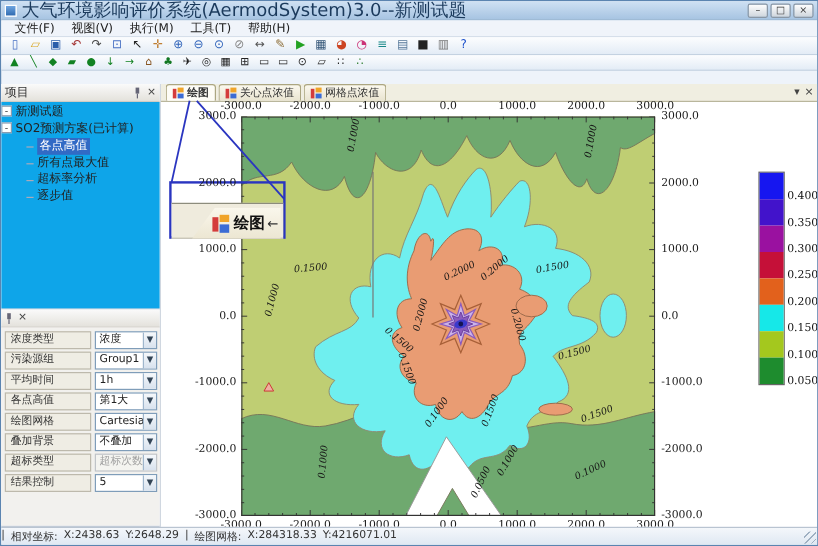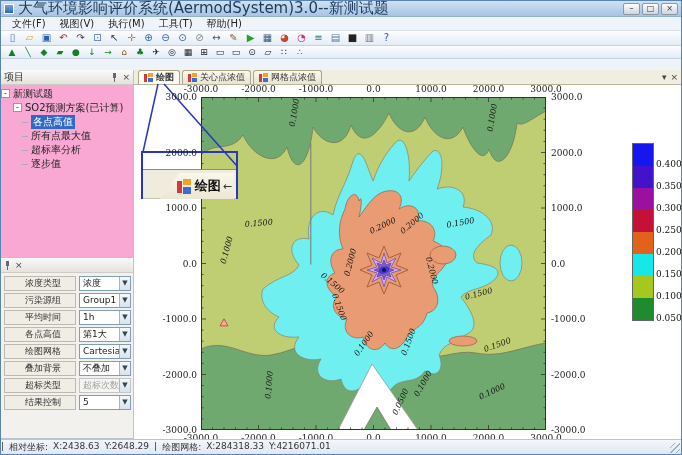--- a/index.html
+++ b/index.html
@@ -22,29 +22,29 @@
   
   .main{position:absolute;top:57px;bottom:15px;left:0;right:0;display:flex;margin-top:12px;}
   .leftcol{width:133px;flex:none;background:#eceef2;border-right:1px solid #b9c4d1;display:flex;flex-direction:column;}
   .panel{background:#f7f8fa;border-bottom:1px solid #b9c4d1;}
   .panel-hd{height:15px;background:linear-gradient(#fafafa,#e4e2dc);border-bottom:1px solid #cfccc4;display:flex;align-items:center;padding:0 3px;}
   .panel-hd .ttl{flex:1;font-size:10px;color:#333;}
   .pin{width:7px;height:9px;position:relative;margin-right:4px;}
   .pin:before{content:"";position:absolute;left:2px;top:0;width:3px;height:5px;background:#667;}
   .pin:after{content:"";position:absolute;left:3px;top:5px;width:1px;height:4px;background:#667;}
   .xbtn{font-size:9px;color:#444;line-height:9px;}
-  .proj-body{height:172px;background:#f9a8d4;overflow:hidden;padding-top:2px;}
+  .proj-body{height:172px;background:#0ea5e9;overflow:hidden;padding-top:2px;}
   .tree-row{font-size:10px;color:#222;white-space:nowrap;height:14px;line-height:14px;}
   .tree-row .exp{display:inline-block;width:9px;height:9px;border:1px solid #8a9bb0;background:#fff;font-size:8px;line-height:7px;text-align:center;color:#333;margin:0 3px 0 0;vertical-align:1px;}
   .tree-leaf{padding-left:30px;position:relative;}
   .tree-leaf:before{content:"";position:absolute;left:21px;top:7px;width:6px;height:1px;background:#aab;}
   .sel{background:#316ac5;color:#fff;display:inline-block;padding:0 2px;}
   .res-body{padding:3px 2px 0 3px;background:#f2f1ee;height:165px;}
   .res-row{display:flex;margin-bottom:2px;height:15px;}
-  .res-lbl{width:72px;flex:none;border:1px solid #bdb9ac;background:#efede4;font-size:9px;line-height:13px;padding-left:20px;color:#333;margin-right:3px;}
+  .res-lbl{width:72px;flex:none;border:1px solid #bdb9ac;background:#efede4;font-size:9px;line-height:13px;padding-left:4px;color:#333;margin-right:3px;}
   .res-val{flex:1;border:1px solid #7f9db9;background:#fff;font-size:9px;line-height:13px;padding-left:3px;color:#222;position:relative;white-space:nowrap;overflow:hidden;}
   .res-val .dd{position:absolute;right:0;top:0;bottom:0;width:11px;background:linear-gradient(#f5f8fb,#d8e2ee);border-left:1px solid #9fb6cc;font-size:7px;line-height:13px;text-align:center;color:#345;}
   .res-row.disabled .res-val{color:#a0a0a0;background:#f4f4f0;border-color:#c0c4c8;}
   
   .content{flex:1;position:relative;background:#fff;overflow:hidden;}
   .tabstrip{height:15px;background:#f0eee1;border-bottom:1px solid #b9b69c;display:flex;align-items:flex-end;padding-left:4px;position:relative;}
   .tab{height:14px;display:flex;align-items:center;padding:0 5px;margin-right:2px;border:1px solid #aca681;border-bottom:none;border-radius:3px 3px 0 0;background:linear-gradient(#fbf8ee,#e9e4d0);font-size:9px;color:#333;white-space:nowrap;}
   .tab.active{background:#fdfcf6;font-weight:bold;}
   .chart-ico{width:9px;height:9px;position:relative;margin-right:3px;flex:none;}
   .chart-ico i{position:absolute;display:block;}
@@ -146,21 +146,21 @@
 
     <div class="leftcol">
       <div class="panel">
         <div class="panel-hd">
           <span class="ttl">项目</span>
           <span class="pin"></span>
           <span class="xbtn">×</span>
         </div>
         <div class="proj-body" id="tree">
             <div class="tree-row"><span class="exp">-</span><span>新测试题</span></div>
-            <div class="tree-row" style="padding-left: 12px;"><span class="exp">-</span><span>SO2预测方案(已计算)</span></div>
+            <div class="tree-row" style=""><span class="exp">-</span><span>SO2预测方案(已计算)</span></div>
             <div class="tree-row tree-leaf"><span class="sel">各点高值</span></div>
             <div class="tree-row tree-leaf"><span>所有点最大值</span></div>
             <div class="tree-row tree-leaf"><span>超标率分析</span></div>
             <div class="tree-row tree-leaf"><span>逐步值</span></div>
           </div>
       </div>
       <div class="panel">
         <div class="panel-hd">
           <span class="pin"></span>
           <span class="xbtn">×</span>

